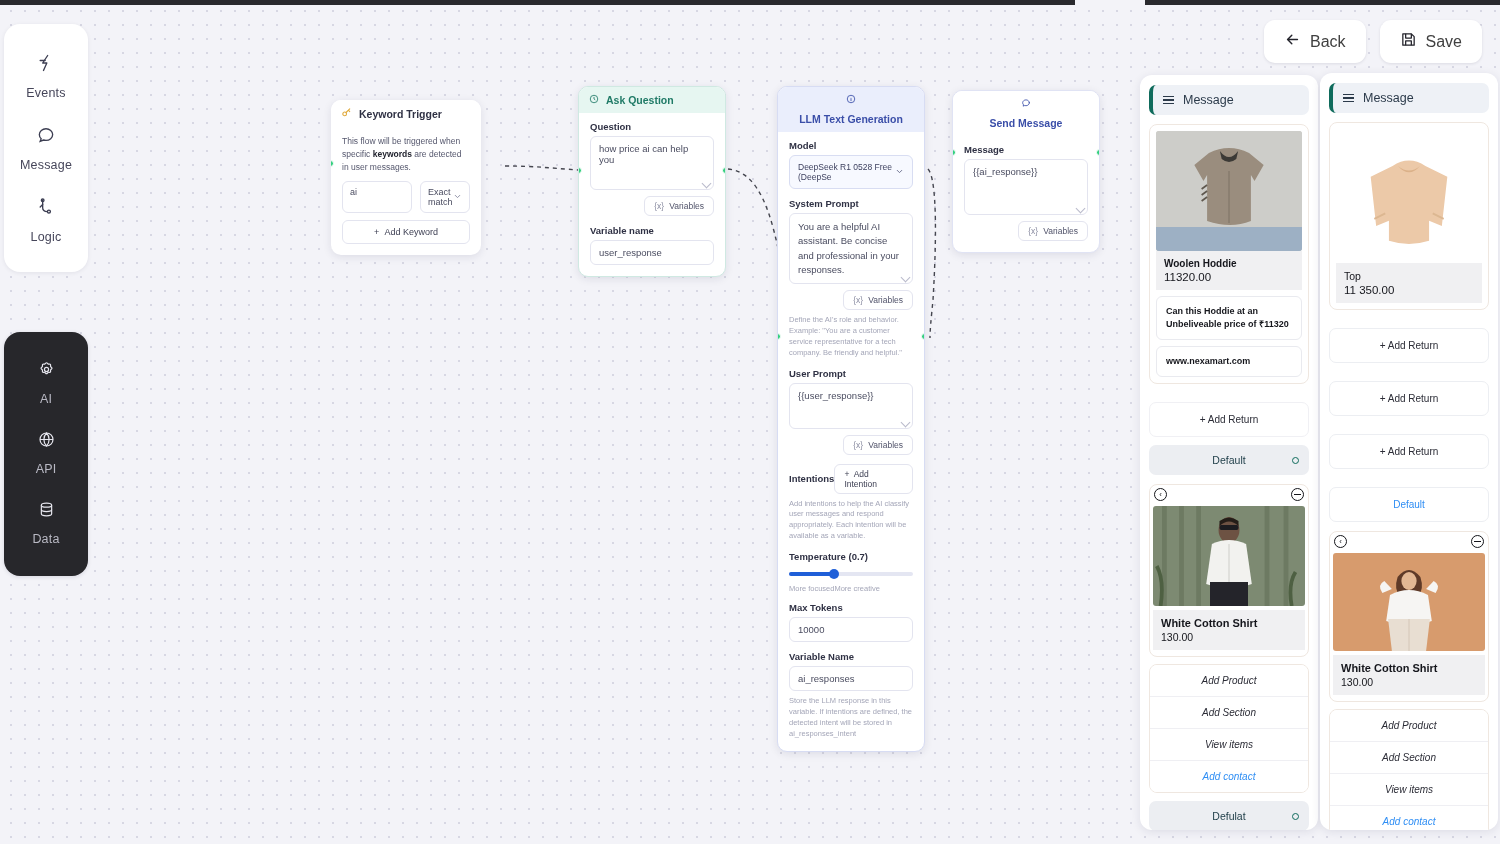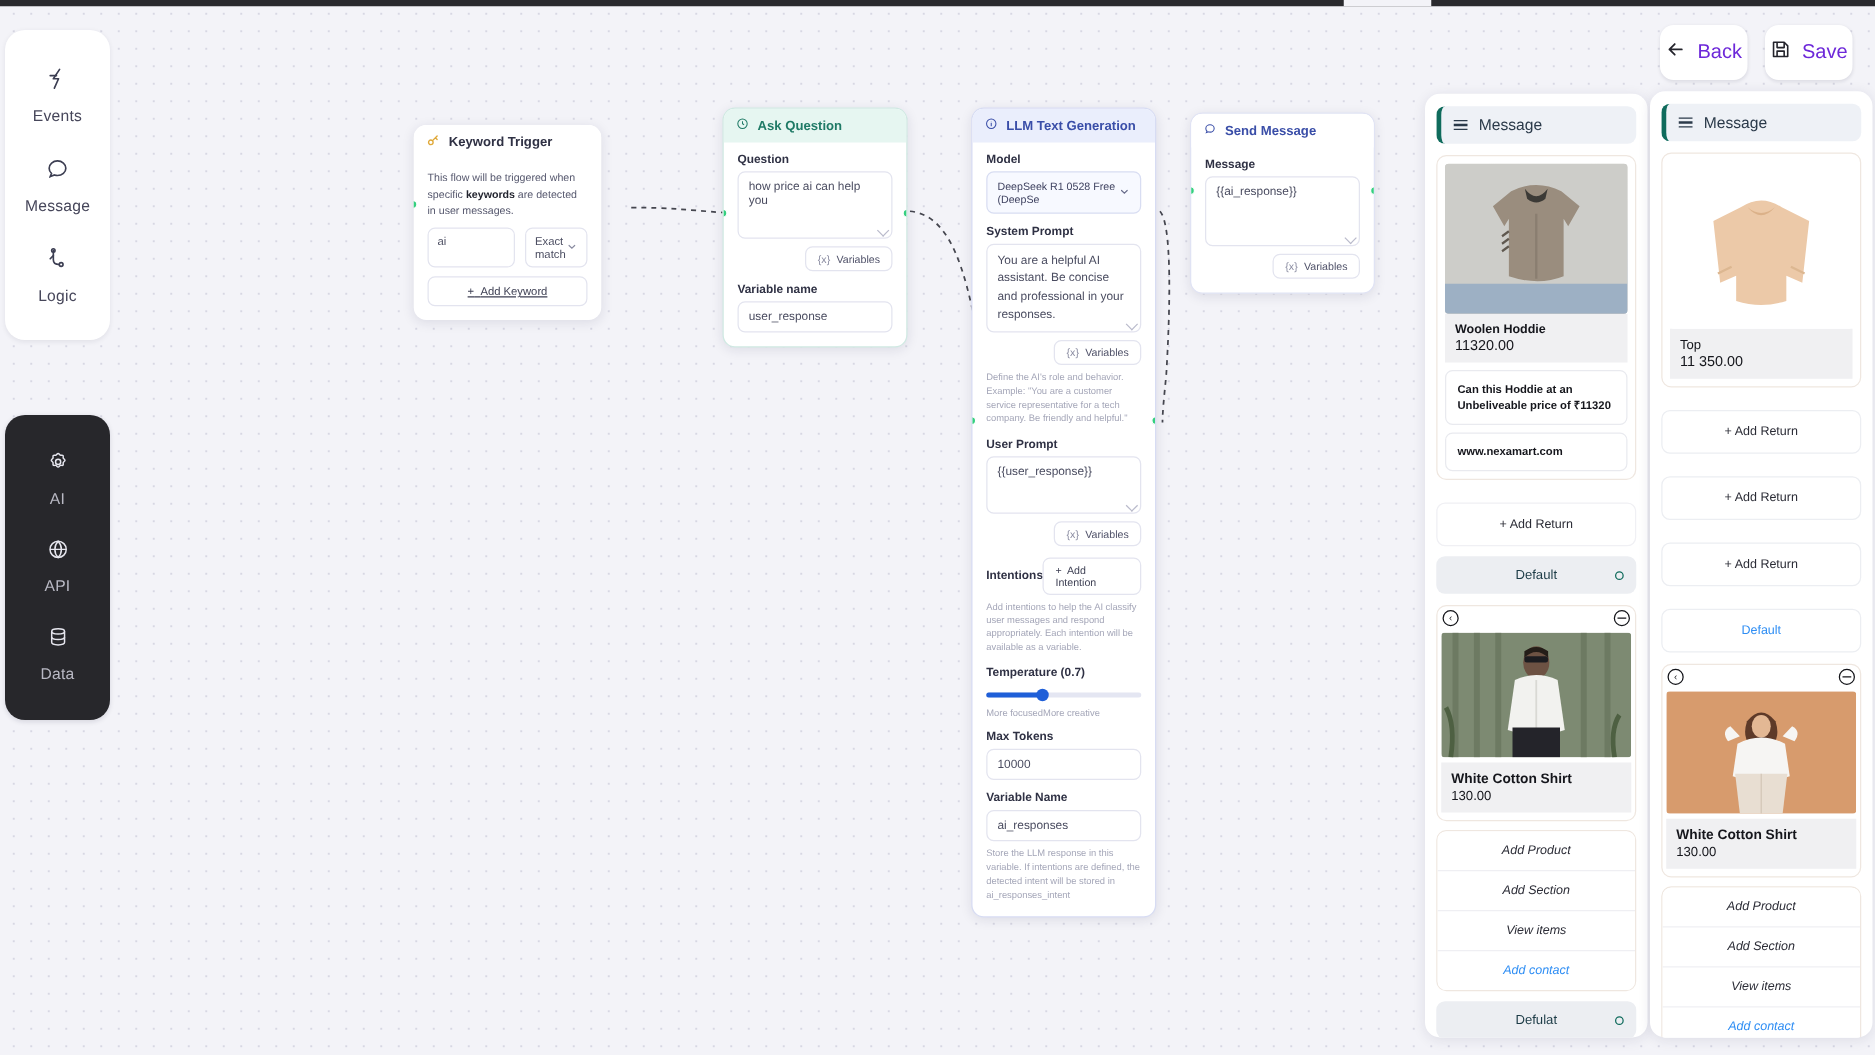--- a/index.html
+++ b/index.html
@@ -45,21 +45,21 @@
     margin-top: 10px; font-size: 12.5px; color: #46465a; letter-spacing: .2px;
   }
   .palette-dark .pal-item .lbl { color: #b9b9c4; }
   .palette-dark .pal-item { padding: 6px 0 14px 0; }
 
   
   .topbtns { position: absolute; right: 18px; top: 20px; display: flex; gap: 14px; }
   .topbtn {
     display: flex; align-items: center; gap: 9px;
     background: #fff; border: none; border-radius: 11px;
-    padding: 11px 4px; font-size: 16px; color: #6d28d9;
+    padding: 11px 20px; font-size: 16px; color: #404040;
     box-shadow: 0 1px 3px rgba(20,20,50,.10); cursor: pointer;
     font-family: "Liberation Sans", sans-serif;
   }
 
   
   .node {
     position: absolute; background: #fff; border-radius: 10px;
     box-shadow: 0 2px 9px rgba(30,30,70,.10);
     overflow: hidden;
   }
@@ -94,30 +94,30 @@
   #node-keyword .desc { font-size: 8.5px; color: #55576d; line-height: 1.5; margin-bottom: 8px; }
   #node-keyword .desc b { color: #22242f; }
   .kw-row { display: flex; gap: 8px; }
   .kw-in { flex: 0 0 70px; border: 1px solid #e3e4ef; border-radius: 6px; padding: 5px 7px; font-size: 9px; color: #4a4c60; }
   .kw-sel {
     flex: 1; border: 1px solid #e3e4ef; border-radius: 6px; padding: 5px 7px;
     font-size: 9px; color: #4a4c60; display: flex; align-items: center; justify-content: space-between;
   }
   .add-kw {
     margin-top: 7px; border: 1px solid #e3e4ef; border-radius: 6px;
-    padding: 6px; font-size: 9px; color: #3c3e52; text-align: center; cursor: pointer; text-decoration: underline;
+    padding: 6px; font-size: 9px; color: #3c3e52; text-align: center; cursor: pointer;
   }
 
   
   #node-ask { left: 578px; top: 86px; width: 148px; border: 1px solid #cfe9e2; }
   #node-ask .node-hd { background: #e6f6f1; color: #1f7a66; }
 
   
   #node-llm { left: 777px; top: 86px; width: 148px; border: 1px solid #d7dcf3; }
-  #node-llm .node-hd { background: #eaeefc; color: #3a4ea8; }
+  #node-llm .node-hd { background: #eaeefc; color: #3a4ea8; flex-direction: column; }
   .sel-box {
     border: 1px solid #d8ddf2; border-radius: 6px; background: #f7f9ff;
     padding: 6px 8px; font-size: 8.5px; color: #3f4260;
     display: flex; align-items: center; justify-content: space-between;
   }
   .int-row { display: flex; align-items: center; justify-content: space-between; margin-top: 9px; }
   .int-title { font-size: 9.5px; font-weight: bold; color: #2f3144; }
   .add-int {
     border: 1px solid #e3e4ef; border-radius: 6px; background: #fff;
     padding: 4px 9px; font-size: 8.5px; color: #3c3e52; cursor: pointer;
@@ -126,21 +126,21 @@
   .slider-track { width: 100%; height: 4px; border-radius: 3px; background: #e4e6f2; }
   .slider-fill { position: absolute; left: 0; height: 4px; border-radius: 3px; background: #1f5fd8; }
   .slider-knob {
     position: absolute; width: 10px; height: 10px; border-radius: 50%;
     background: #1f5fd8; cursor: pointer;
   }
   .slider-ends { display: flex; justify-content: flex-start; font-size: 7.5px; color: #a4a6b8; margin-top: 5px; }
 
   
   #node-send { left: 952px; top: 90px; width: 148px; border: 1px solid #e0e3f4; }
-  #node-send .node-hd { background: #fff; color: #3a4ea8; }
+  #node-send .node-hd { background: #fff; color: #3a4ea8; flex-direction: column; }
 
   .dot {
     position: absolute; width: 7px; height: 7px; border-radius: 50%;
     background: #34d07f; border: 1px solid #fff;
   }
   svg.edges { position: absolute; left: 0; top: 0; width: 1500px; height: 844px; pointer-events: none; }
 
   
   .panel {
     position: absolute; background: #fff; border-radius: 12px;

